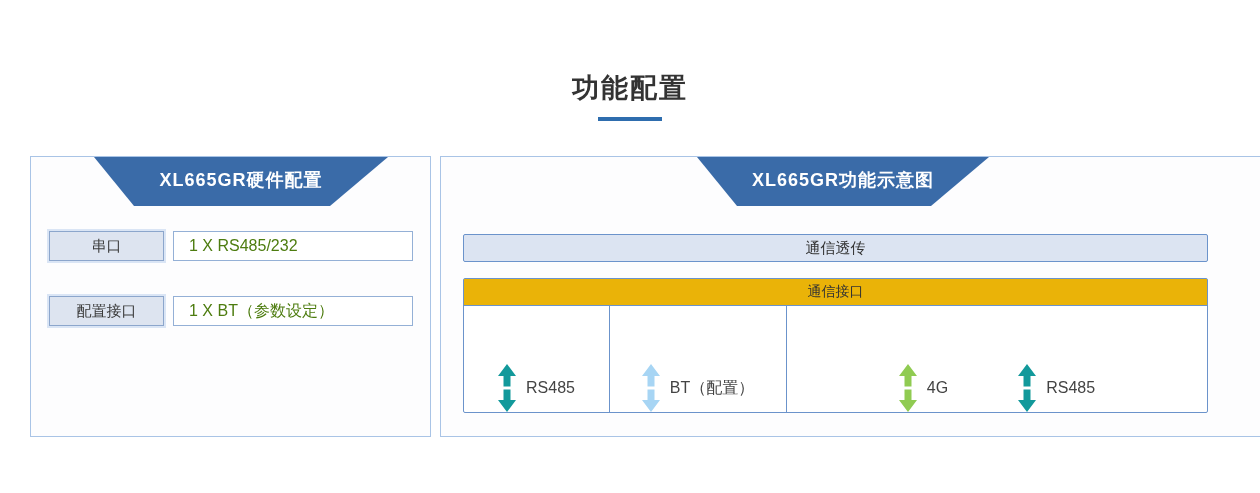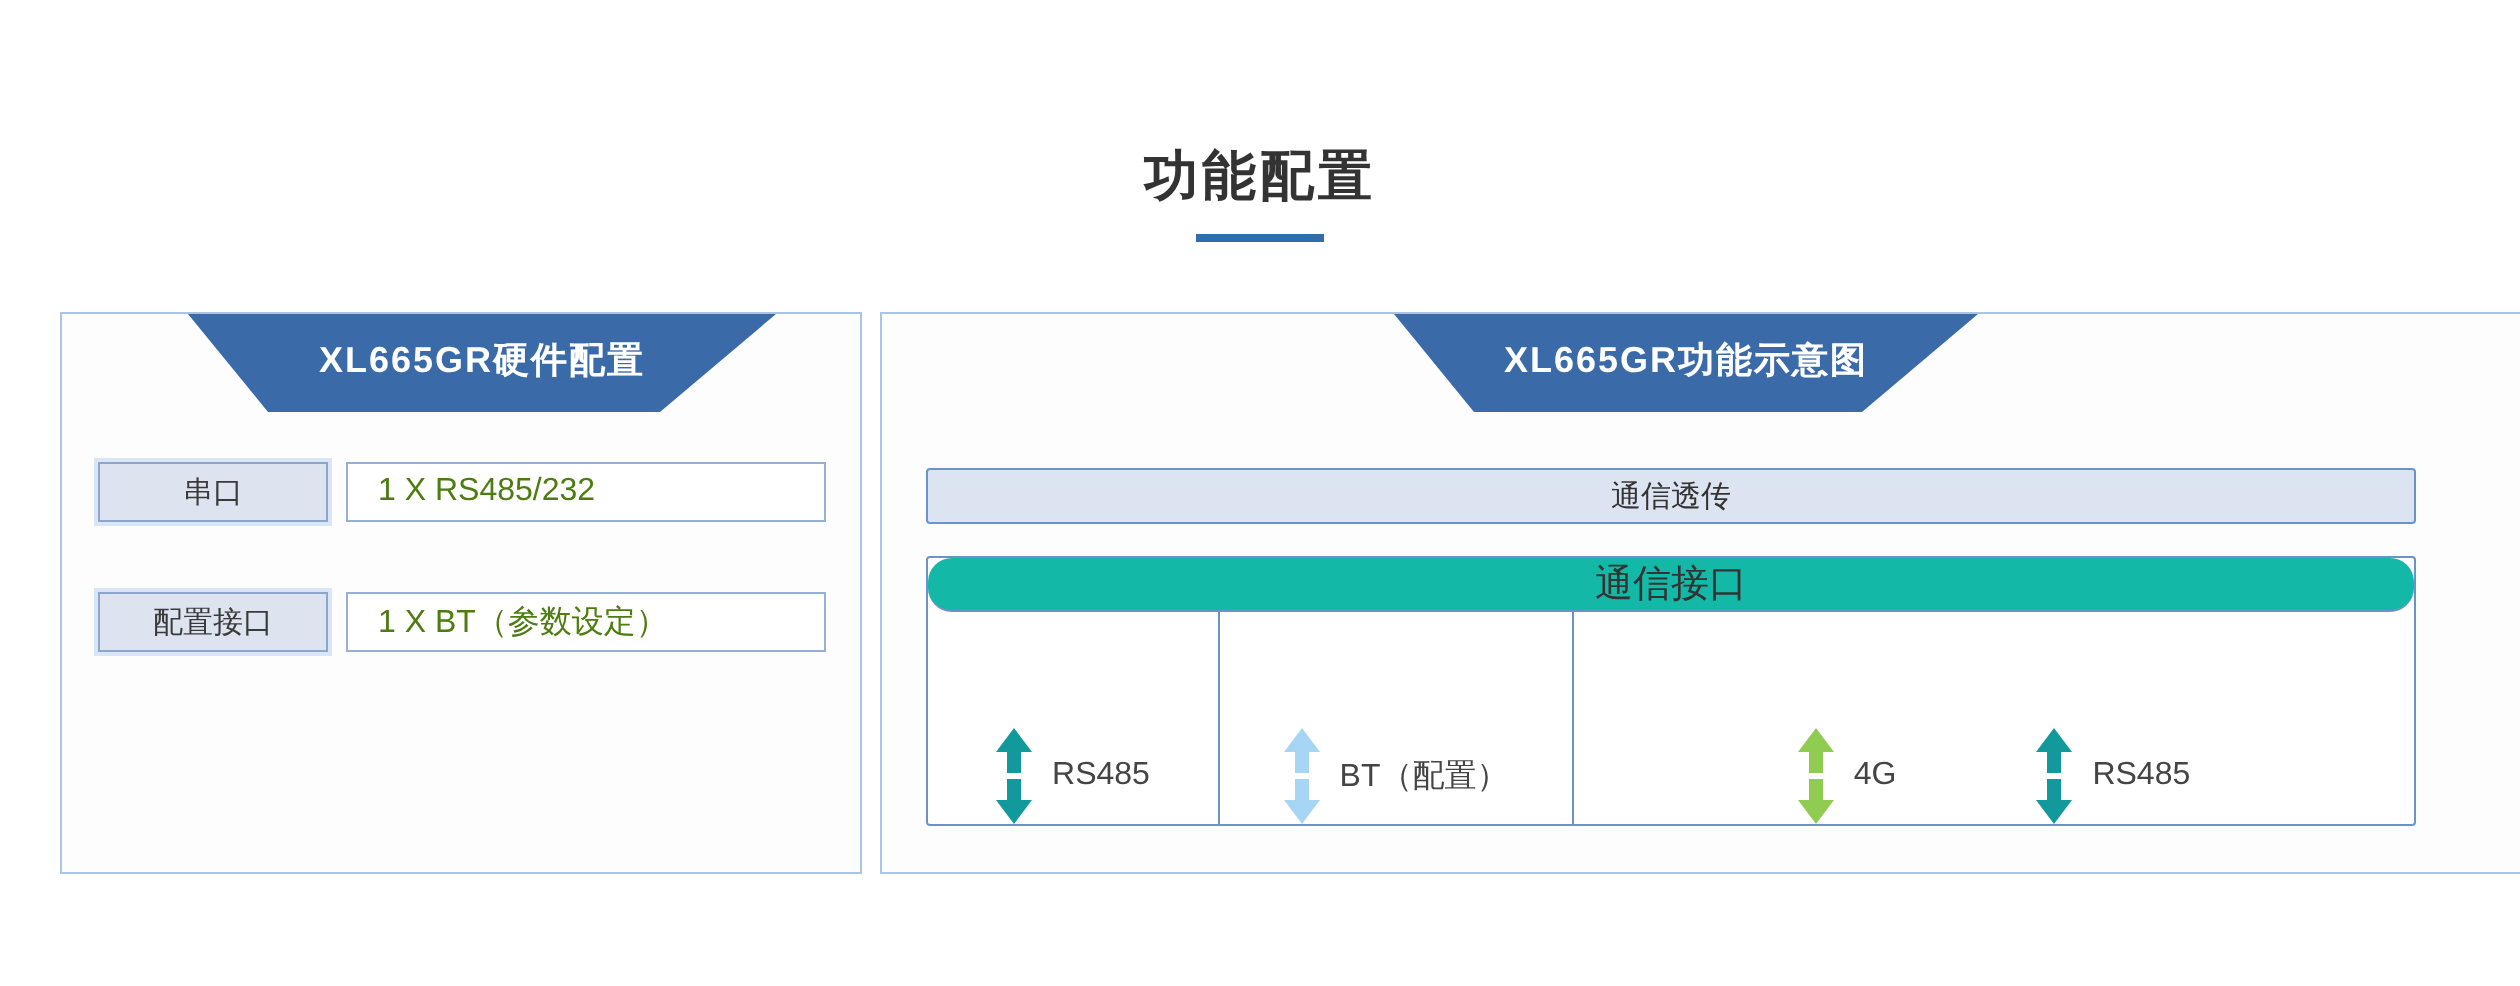--- a/index.html
+++ b/index.html
@@ -84,24 +84,24 @@
   .fn-bar-transparent { top: 77px; }
 
   .fn-table {
     position: absolute; left: 22px; top: 121px; width: 745px;
     border: 1px solid #6B93CB;
     border-radius: 2px;
     background: #ffffff;
   }
   .fn-table-header {
     height: 27px;
-    background: #14b8a6;
+    background: #eab308;
     border-bottom: 1px solid #6B93CB;
     display: flex; align-items: center; justify-content: center;
-    font-size: 19px; color: #333333; border-radius: 12px;
+    font-size: 14px; color: #333333;
   }
   .fn-table-body { display: flex; height: 106px; }
   .fn-cell {
     display: flex; align-items: flex-end; justify-content: center;
     gap: 10px;
   }
   .fn-cell-1 { width: 146px; border-right: 1px solid #6B93CB; }
   .fn-cell-2 { width: 177px; border-right: 1px solid #6B93CB; }
   .fn-cell-3 { flex: 1; gap: 70px; }
   .arrow-group { display: flex; align-items: center; gap: 10px; }

